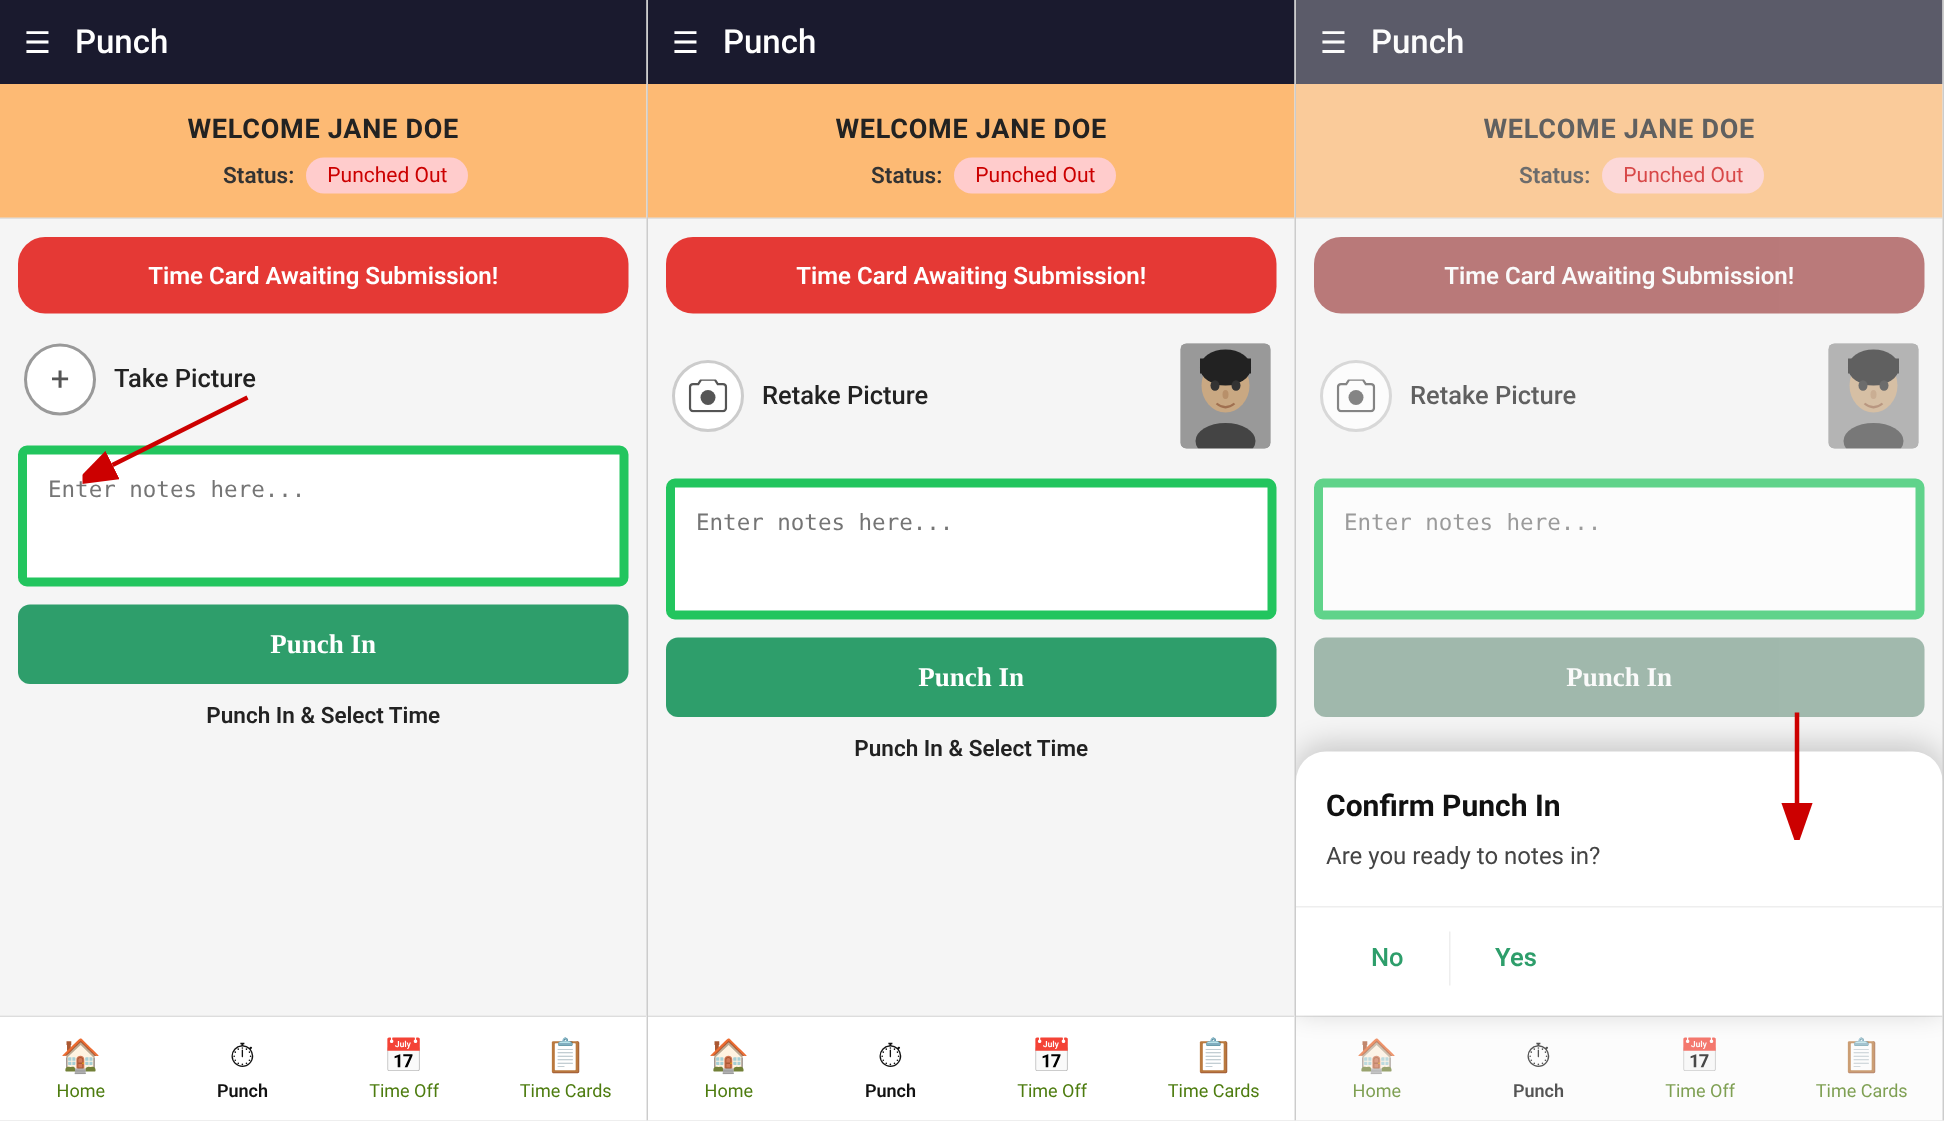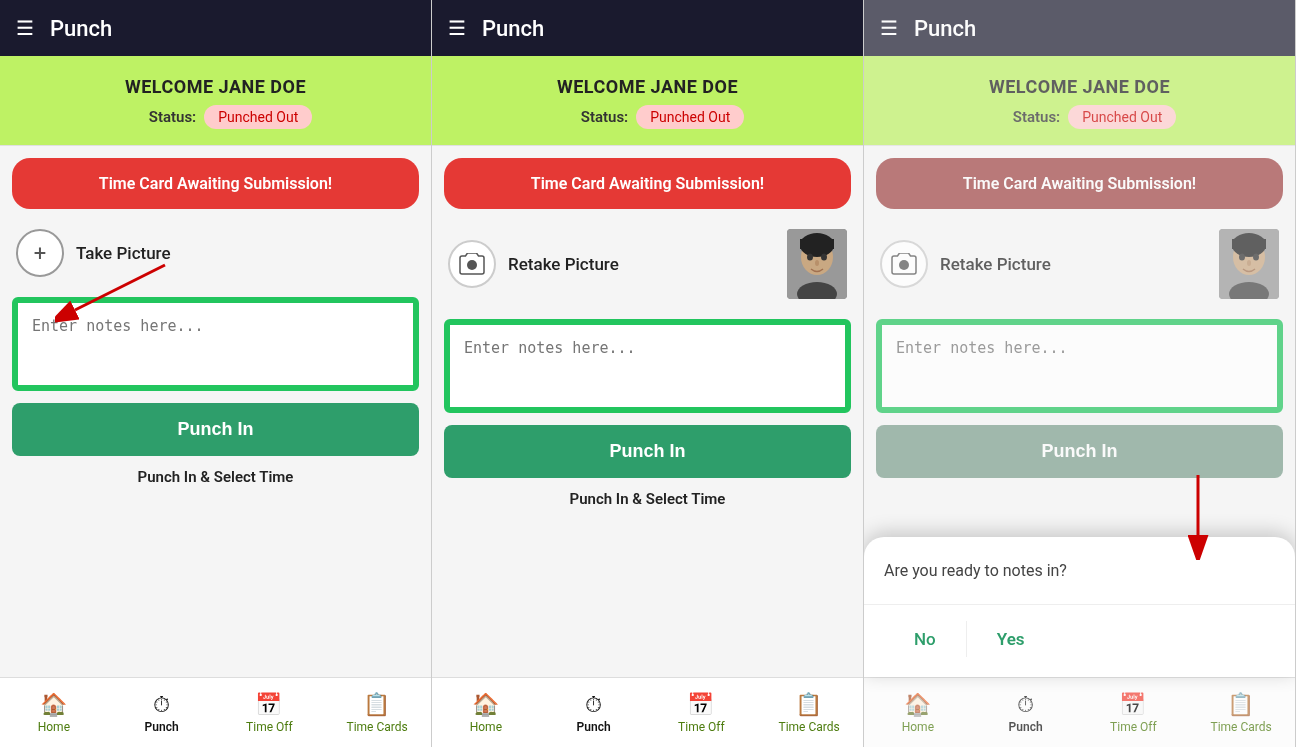--- a/index.html
+++ b/index.html
@@ -40,21 +40,21 @@
       cursor: pointer;
     }
 
     .header-title {
       font-size: 22px;
       font-weight: 500;
     }
 
     
     .welcome-section {
-      background: #bef264;
+      background: #fdba74;
       padding: 20px 16px 16px;
       text-align: center;
       border-bottom: 1px solid #e0e0e0;
       flex-shrink: 0;
     }
 
     .welcome-name {
       font-size: 18px;
       font-weight: 700;
       color: #222;
@@ -196,20 +196,21 @@
       background: #2e9e6b;
       color: white;
       font-size: 18px;
       font-weight: 700;
       padding: 16px;
       border-radius: 8px;
       text-align: center;
       cursor: pointer;
       border: none;
       width: 100%;
+      font-family: Liberation Serif, serif;
     }
 
     .punch-in-btn.disabled {
       background: #4a7a62;
       opacity: 0.7;
     }
 
     
     .punch-select-time {
       text-align: center;
@@ -533,20 +534,21 @@
   <svg style="position:absolute; right:82px; top:470px; width:30px; height:90px; pointer-events:none; z-index:5;">
     <defs>
       <marker id="arrowhead3" markerWidth="10" markerHeight="7" refX="5" refY="3.5" orient="auto">
         <polygon points="0 0, 10 3.5, 0 7" fill="#cc0000"></polygon>
       </marker>
     </defs>
     <line x1="15" y1="5" x2="15" y2="80" stroke="#cc0000" stroke-width="3" marker-end="url(#arrowhead3)"></line>
   </svg>
 
   <div class="confirm-overlay">
+    <div class="confirm-title">Confirm Punch In</div>
     <div class="confirm-text">Are you ready to notes in?</div>
     <div class="confirm-divider"></div>
     <div class="confirm-buttons">
       <div class="confirm-no">No</div>
       <div class="confirm-btn-divider"></div>
       <div class="confirm-yes">Yes</div>
     </div>
   </div>
 </div>
 

